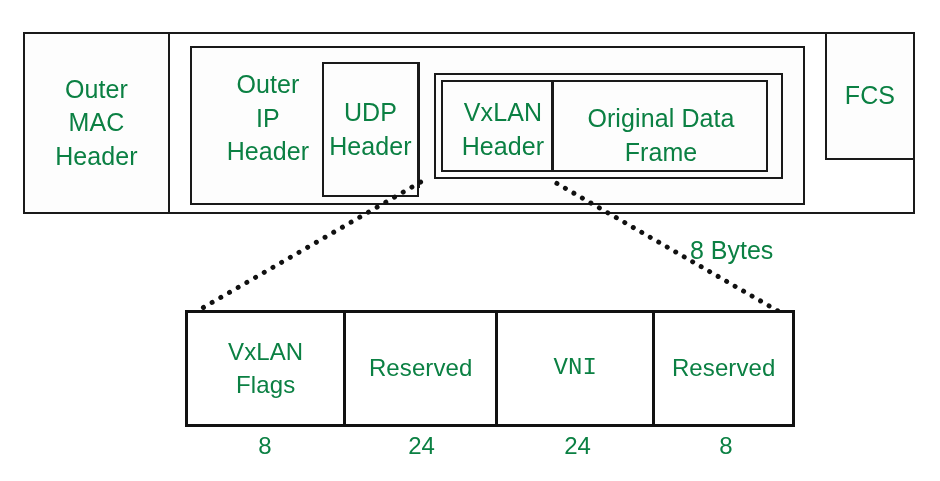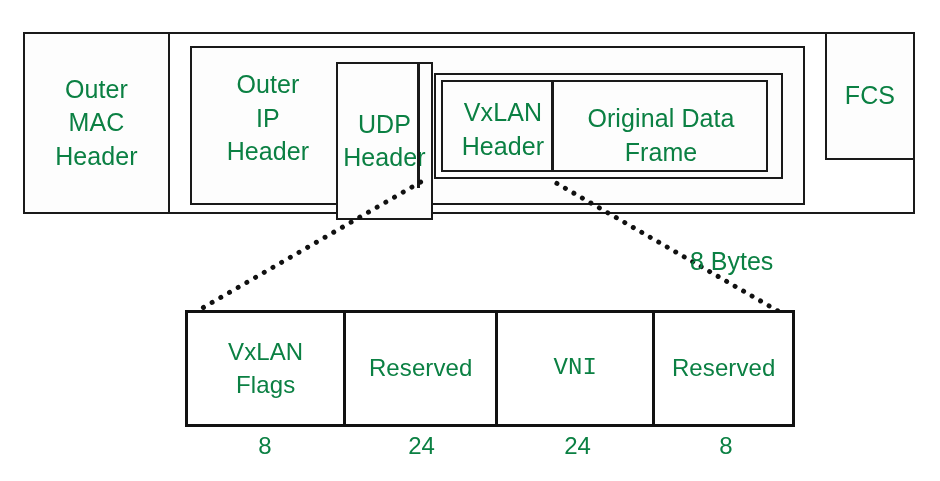--- a/index.html
+++ b/index.html
@@ -52,37 +52,37 @@
     width: 0;
     border-left: 3px solid #1a1a1a;
   }
 
   
   #outer-frame { left: 23px;  top: 32px;  width: 892px; height: 182px; }
   #mac-box     { left: 23px;  top: 32px;  width: 147px; height: 182px; }
   #fcs-box     { left: 825px; top: 32px;  width: 90px;  height: 128px; }
 
   #ip-box      { left: 190px; top: 46px;  width: 615px; height: 159px; }
-  #udp-box     { left: 336px; top: 62px;  width: 97px;  height: 158px; }
+  #udp-box     { left: 322px; top: 62px;  width: 97px;  height: 135px; }
   #vxlan-outer { left: 434px; top: 73px;  width: 349px; height: 106px; }
   #vxlan-inner { left: 441px; top: 80px;  width: 327px; height: 92px;  }
 
   
   .leader {
     position: absolute;
     height: 0;
     border-top: 5px dotted #111111;
     transform-origin: 0 0;
   }
 
   
   #bytes-caption {
     position: absolute;
     left: 690px;
-    top: 247px;
+    top: 236px;
     color: #0b8043;
     font-size: 25px;
     user-select: none;
   }
 
   
   #field-table {
     position: absolute;
     left: 185px;
     top: 310px;

